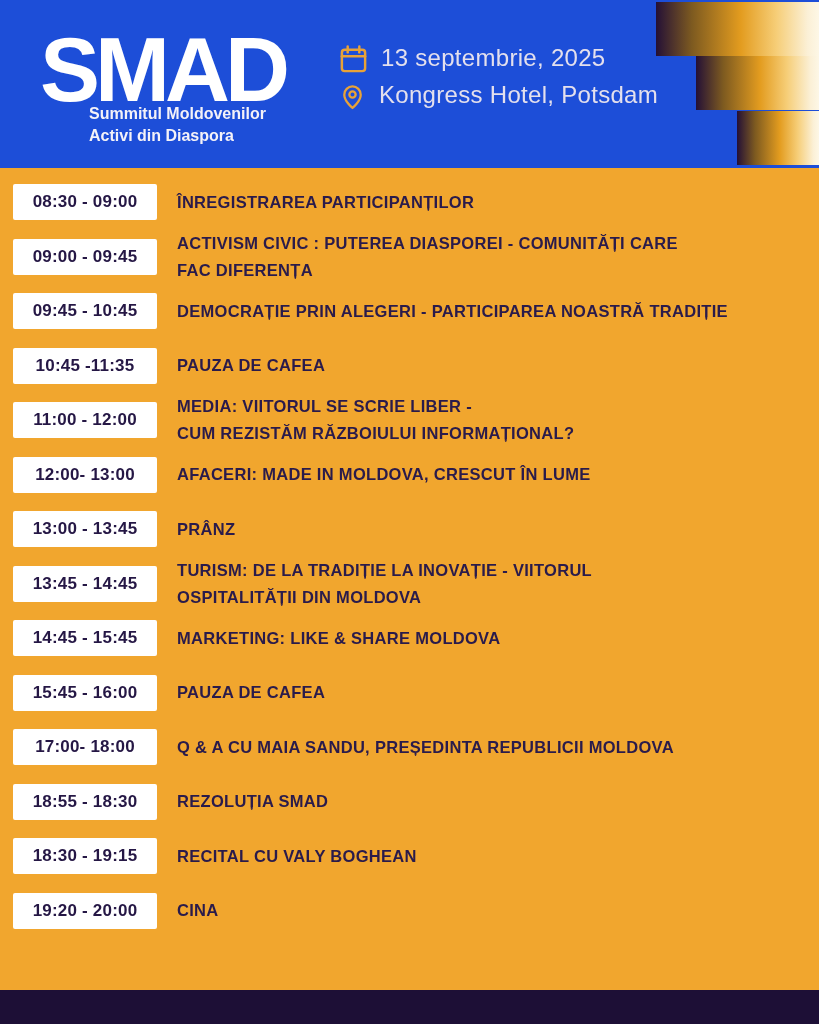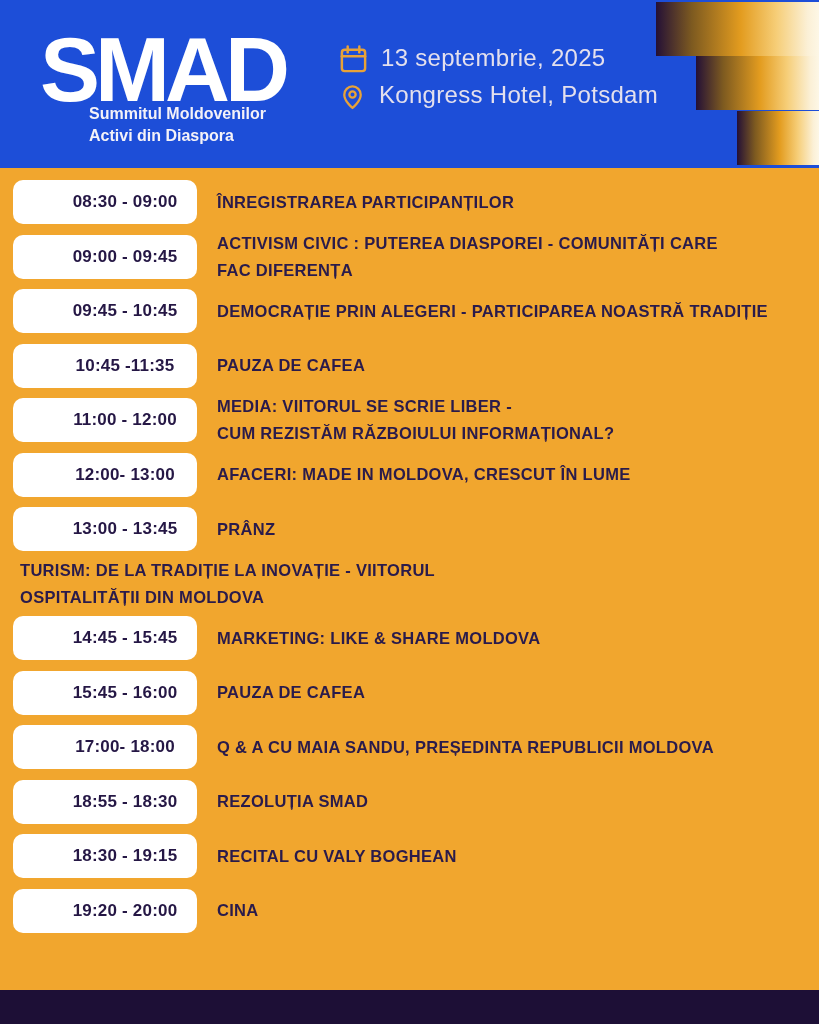--- a/index.html
+++ b/index.html
@@ -79,33 +79,32 @@
     padding-top: 7px;
   }
   .row {
     height: 54.5px;
     display: flex;
     align-items: center;
   }
   .time-box {
     flex: 0 0 144px;
     width: 144px;
-    height: 44px;
+    height: 36px;
     margin-left: 13px;
     background: #FFFFFF;
-    border-radius: 10px;
+    border-radius: 2px;
     display: flex;
     align-items: center;
     justify-content: center;
     font-size: 17px;
     font-weight: bold;
     color: #251745;
     letter-spacing: 0.2px;
     white-space: nowrap;
-    padding-left: 40px;
   }
   .session-title {
     margin-left: 20px;
     font-size: 16.5px;
     font-weight: bold;
     line-height: 27px;
     color: #2A1B4B;
     letter-spacing: 0.3px;
     white-space: pre-line;
   }
@@ -182,20 +181,21 @@
     </div>
     <div class="row">
       <div class="time-box">12:00- 13:00</div>
       <div class="session-title">AFACERI: MADE IN MOLDOVA, CRESCUT ÎN LUME</div>
     </div>
     <div class="row">
       <div class="time-box">13:00 - 13:45</div>
       <div class="session-title">PRÂNZ</div>
     </div>
     <div class="row">
+      <div class="time-box">13:45 - 14:45</div>
       <div class="session-title">TURISM: DE LA TRADIȚIE LA INOVAȚIE - VIITORUL
 OSPITALITĂȚII DIN MOLDOVA</div>
     </div>
     <div class="row">
       <div class="time-box">14:45 - 15:45</div>
       <div class="session-title">MARKETING: LIKE &amp; SHARE MOLDOVA</div>
     </div>
     <div class="row">
       <div class="time-box">15:45 - 16:00</div>
       <div class="session-title">PAUZA DE CAFEA</div>

